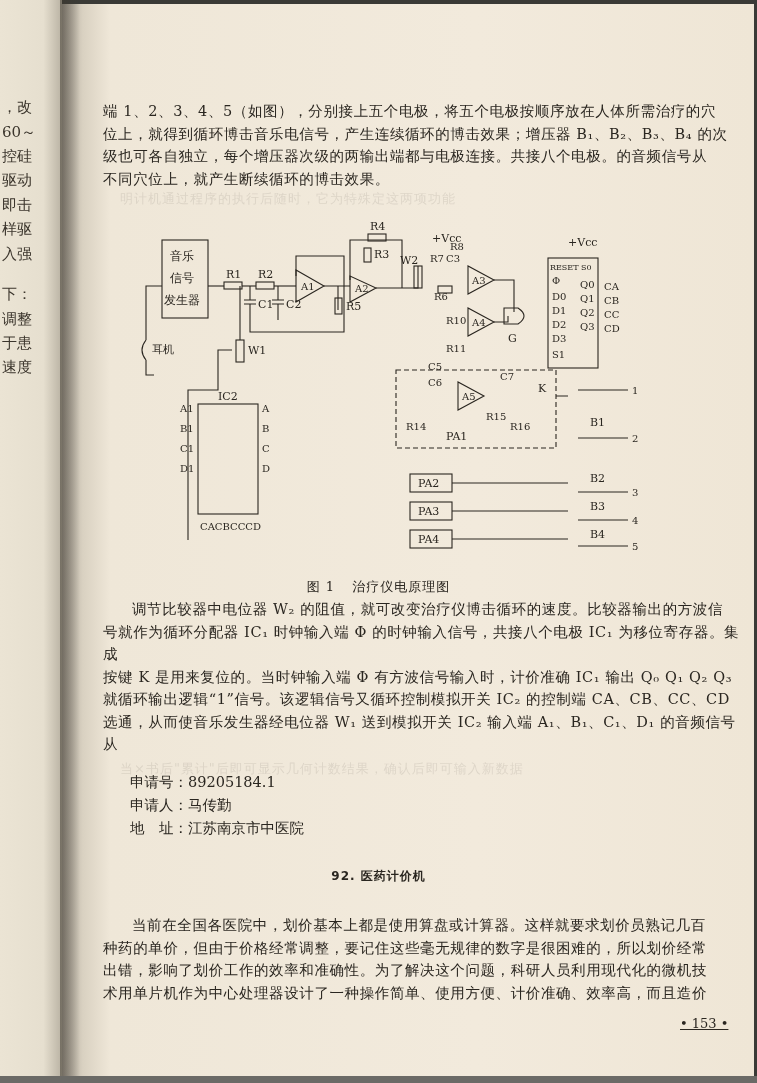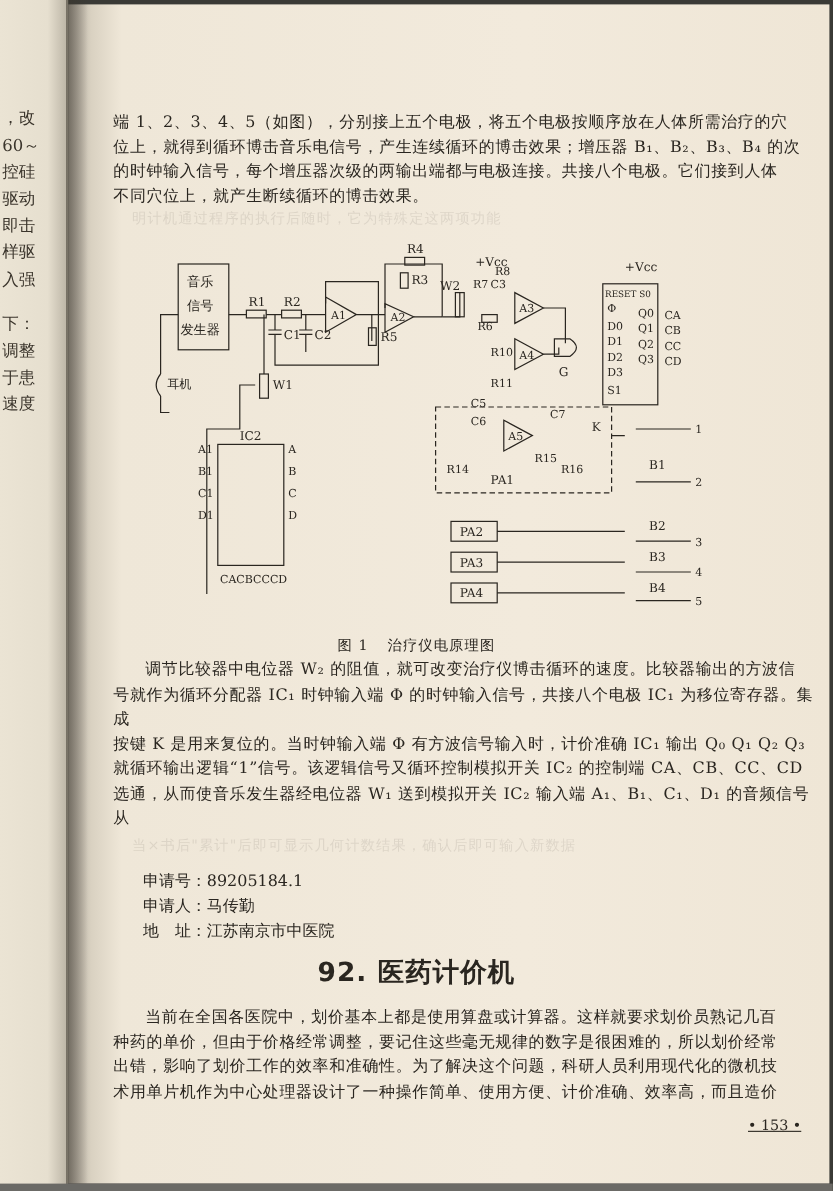--- a/index.html
+++ b/index.html
@@ -24,23 +24,23 @@
   .spine-shadow {
     position:absolute; left:60px; top:0; width:20px; height:1083px;
     background:linear-gradient(to right,rgba(60,55,45,.55),rgba(60,55,45,0));
   }
   .bottom-edge { position:absolute; left:0; top:1076px; width:757px; height:7px; background:#6b6a66; }
   .text { position:absolute; left:103px; width:642px; font-size:14.5px; line-height:22.5px; letter-spacing:0.6px; }
   .para p { margin:0; text-indent:0; }
   .para p.indent { text-indent:2em; }
   .caption { position:absolute; left:0; width:757px; top:578px; text-align:center; font-size:13px; letter-spacing:1px; }
   .caption span { margin:0 6px; }
-  .info { position:absolute; left:130px; top:790px; font-size:14.5px; line-height:23px; }
+  .info { position:absolute; left:130px; top:771px; font-size:14.5px; line-height:23px; }
   .info div { white-space:nowrap; }
-  .section-title { position:absolute; left:0; width:757px; top:868px; text-align:center; font-family:"DejaVu Sans","Liberation Sans",sans-serif; font-weight:bold; font-size:24px; letter-spacing:1px; }
+  .section-title { position:absolute; left:0; width:757px; top:868px; text-align:center; font-family:"DejaVu Sans","Liberation Sans",sans-serif; font-weight:bold; font-size:12px; letter-spacing:1px; }
   .page-num { position:absolute; left:680px; top:1016px; font-size:13px;text-decoration:underline; }
   .diagram { position:absolute; left:128px; top:220px; width:520px; height:350px; }
   .diagram svg text { font-family:"DejaVu Serif","Liberation Serif",serif; fill:#2a2620; }
   .ghost { position:absolute; font-size:13px; color:rgba(90,85,75,.13); white-space:nowrap; letter-spacing:1px; }
 </style>
 </head>
 <body>
 
 <div class="prev-page">
   <div class="frag" style="top:98px">，改</div>
@@ -58,21 +58,21 @@
 
 <div class="page"></div>
 <div class="spine-shadow"></div>
 
 <div class="ghost" style="left:120px;top:190px">明计机通过程序的执行后随时，它为特殊定这两项功能</div>
 <div class="ghost" style="left:120px;top:760px">当×书后"累计"后即可显示几何计数结果，确认后即可输入新数据</div>
 
 <div class="text para" style="top:100px">
   <p>端 1、2、3、4、5（如图），分别接上五个电极，将五个电极按顺序放在人体所需治疗的穴</p>
   <p>位上，就得到循环博击音乐电信号，产生连续循环的博击效果；增压器 B₁、B₂、B₃、B₄ 的次</p>
-  <p>的时钟输入信号，每个增压器次级的两输出端都与电极连接。共接八个电极。它们接到人体</p>
+  <p>级也可各自独立，每个增压器次级的两输出端都与电极连接。共接八个电极。的音频信号从</p>
   <p>不同穴位上，就产生断续循环的博击效果。</p>
 </div>
 
 <div class="diagram">
   <svg width="520" height="350" viewBox="0 0 520 350" stroke="#2a2620" fill="none" stroke-width="1.1">
 
     <rect x="34" y="20" width="46" height="78"></rect>
     <text x="42" y="40" font-size="12" stroke="none">音乐</text>
     <text x="42" y="62" font-size="12" stroke="none">信号</text>
     <text x="36" y="84" font-size="12" stroke="none">发生器</text>

